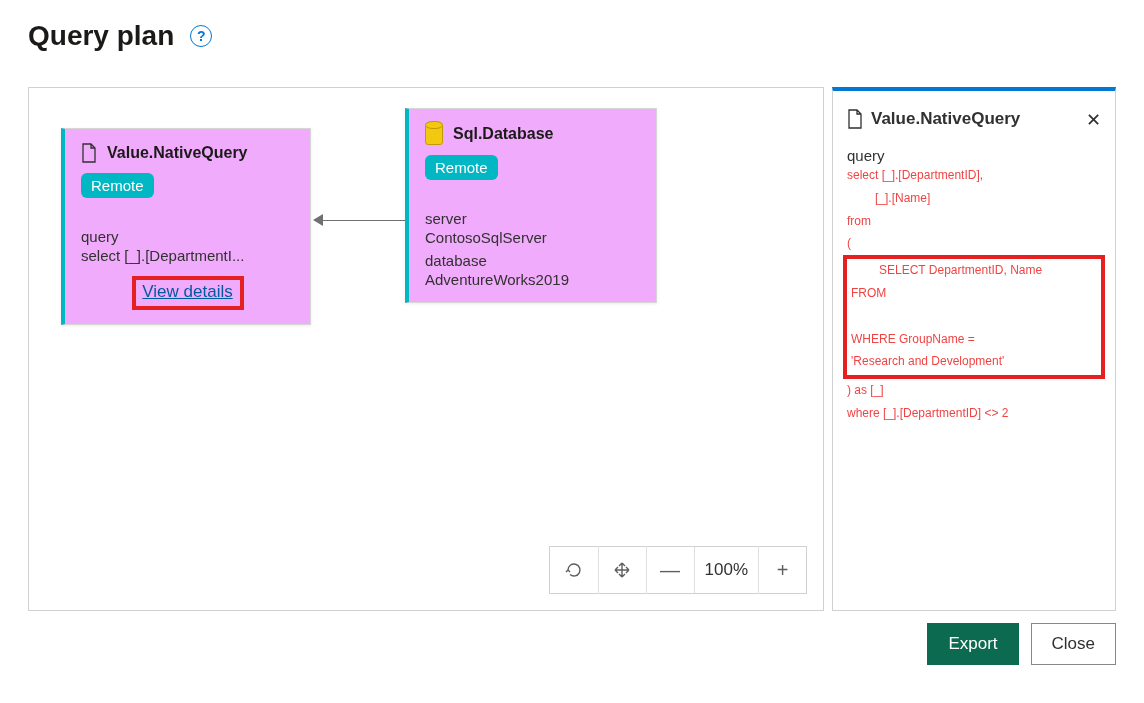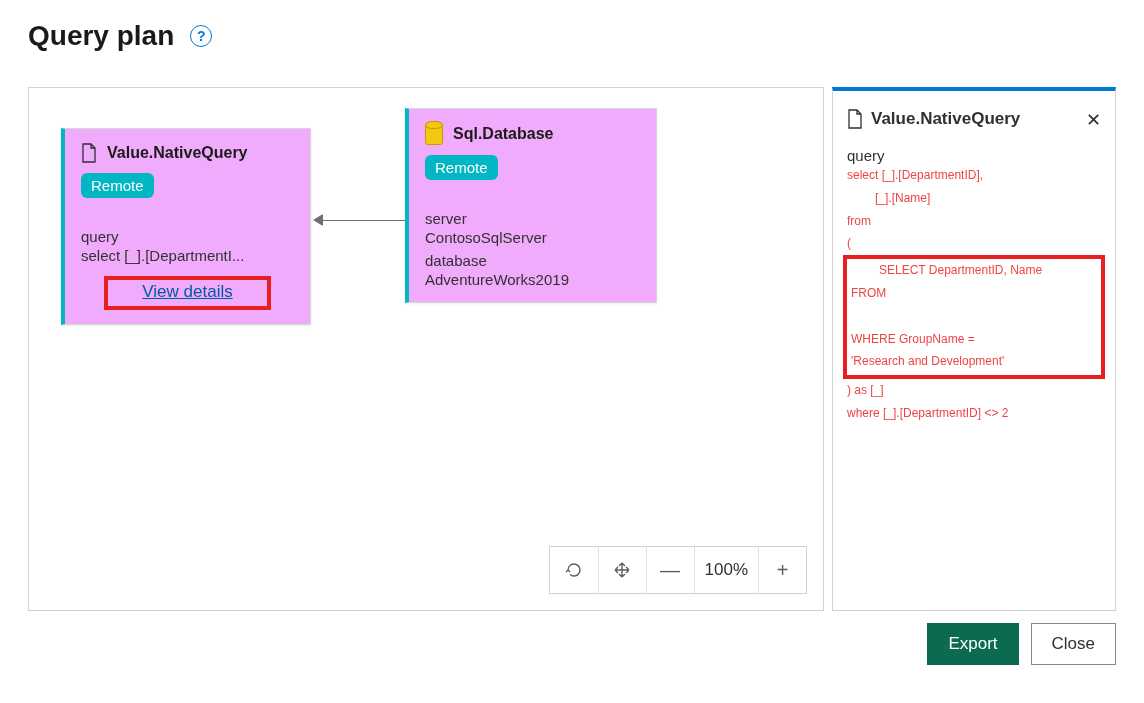--- a/index.html
+++ b/index.html
@@ -83,21 +83,21 @@
     border-radius: 6px;
     margin-bottom: 24px;
   }
   .field-label { font-weight: 400; font-size: 15px; margin-top: 6px; }
   .field-value { font-size: 15px; margin-top: 2px; color: #323130; }
   .view-details-wrap {
     text-align: center;
     margin-top: 12px;
     border: 4px solid #e62020;
     padding: 2px 0 4px 0;
-    width: 167px;
+    width: 112px;
     margin-left: auto; margin-right: auto;
   }
   .view-details {
     color: #005a9e;
     text-decoration: underline;
     font-size: 17px;
     cursor: pointer;
   }
   .arrow-line {
     position: absolute;

